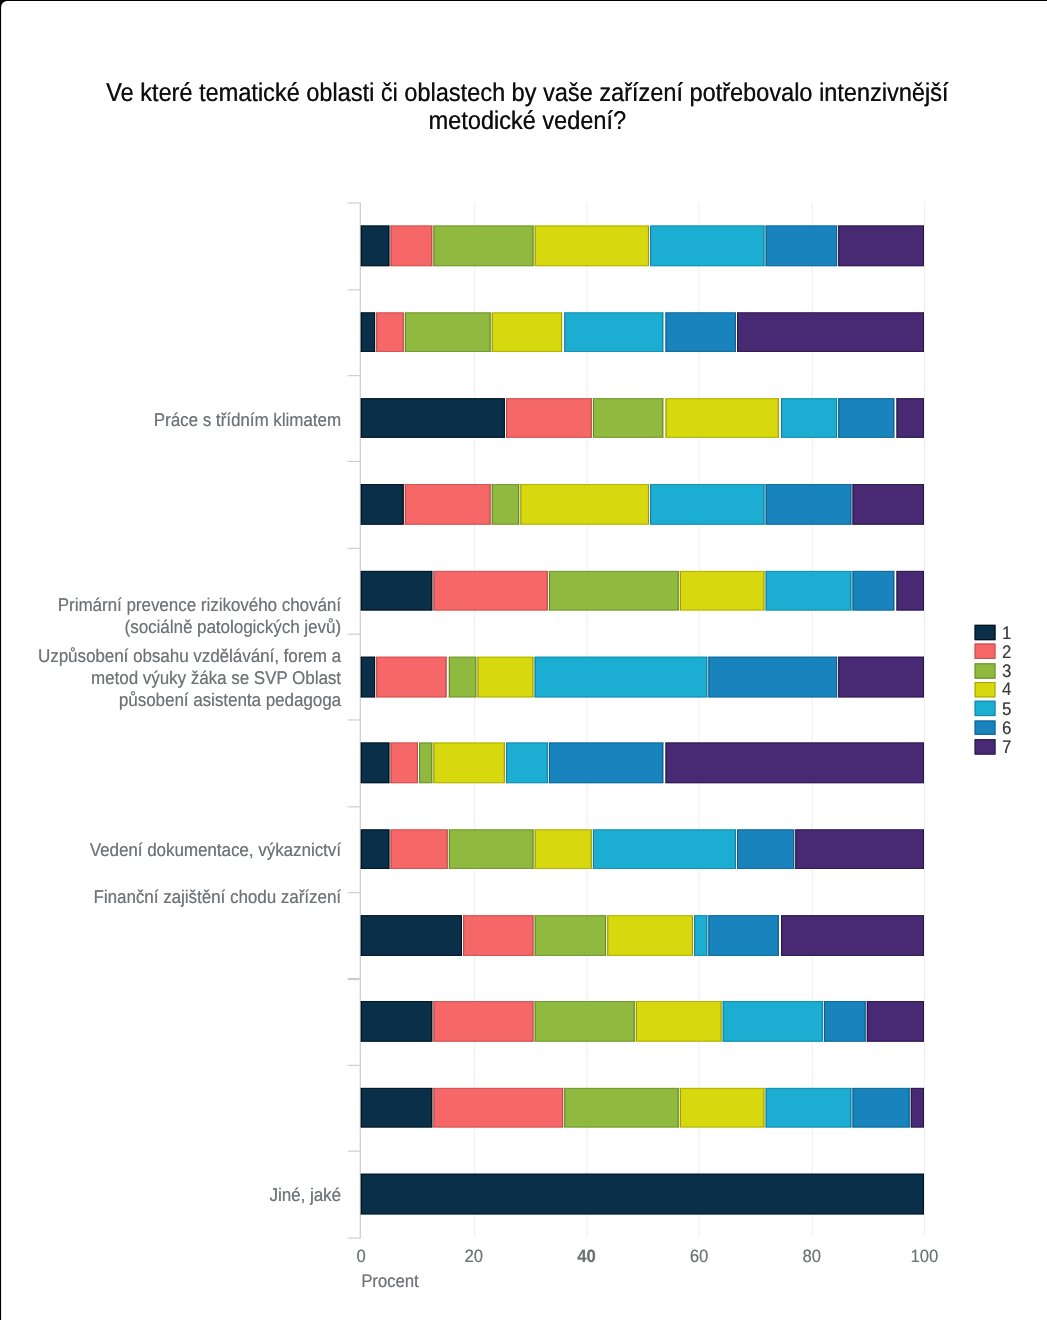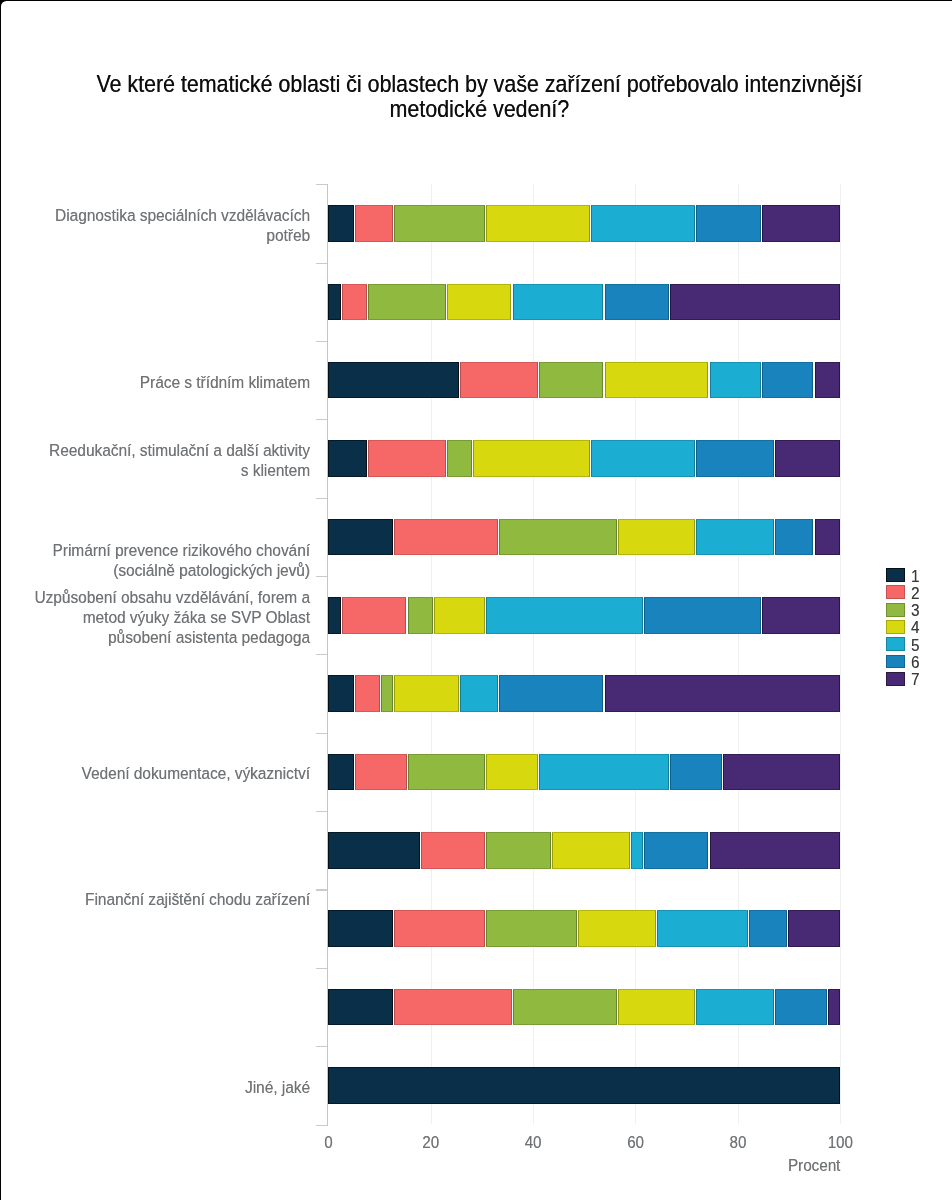--- a/index.html
+++ b/index.html
@@ -15,21 +15,21 @@
   .gridline{position:absolute;top:0;width:1px;height:940.2px;background:#eef0f1;}
   #axis-y-line{position:absolute;left:327.3px;top:184.0px;width:1.1px;height:941.6px;background:#c3c7cb;}
   .tick-y{position:absolute;left:315.9px;width:11.4px;height:1.1px;background:#c8ccd0;}
   .cat-label{position:absolute;right:642px;text-align:right;font-size:15.4px;color:#707376;
              line-height:20px;white-space:nowrap;text-shadow:0.28px 0 0 rgba(110,113,117,0.6);}
   .cat-label div{white-space:nowrap;display:block;transform:scaleY(1.09);transform-origin:50% 66%;}
   .bar-group{position:absolute;height:36.6px;left:0;}
   .seg{position:absolute;top:0;height:36.6px;box-sizing:border-box;}
   .xtick-label{position:absolute;top:1134.5px;font-size:15.0px;color:#707376;line-height:15px;
                text-align:center;transform:translateX(-50%);text-shadow:0.28px 0 0 rgba(110,113,117,0.6);}
-  #x-axis-label{position:absolute;left:328.3px;top:1158.3px;width:512px;text-align:right;
+  #x-axis-label{position:absolute;left:328.3px;top:1158.3px;width:512px;text-align:left;
                 font-size:15.2px;color:#707376;line-height:16px;text-shadow:0.28px 0 0 rgba(110,113,117,0.6);}
   #x-axis-label span{display:inline-block;transform:scaleY(1.09);transform-origin:50% 70%;}
   .xtick-label span{display:inline-block;transform:scaleY(1.09);transform-origin:50% 70%;}
   #legend{position:absolute;left:886.3px;top:568.1px;}
   .legend-row{position:relative;height:17.3px;}
   .legend-swatch{position:absolute;left:0;top:0;width:19.2px;height:13.9px;box-sizing:border-box;}
   .legend-label{position:absolute;left:24.6px;top:0.5px;font-size:15.2px;color:#3a3a3c;line-height:15.2px;text-shadow:0.25px 0 0 rgba(58,58,60,0.55);}
   .legend-label span{display:inline-block;transform:scaleY(1.09);transform-origin:50% 70%;}
 </style>
 </head>
@@ -188,48 +188,40 @@
     <div class="tick-y" style="top: 419.35px;"></div>
     <div class="tick-y" style="top: 497.7px;"></div>
     <div class="tick-y" style="top: 576.05px;"></div>
     <div class="tick-y" style="top: 654.4px;"></div>
     <div class="tick-y" style="top: 732.75px;"></div>
     <div class="tick-y" style="top: 811.1px;"></div>
     <div class="tick-y" style="top: 889.45px;"></div>
     <div class="tick-y" style="top: 967.8px;"></div>
     <div class="tick-y" style="top: 1046.15px;"></div>
     <div class="tick-y" style="top: 1124.5px;"></div>
-    <div class="cat-label" style="top: 205.925px;">
-      <div>Diagnostika speciálních vzdělávacích</div>
-      <div>potřeb</div>
-    </div>
     <div class="cat-label" style="top: 372.625px;">
       <div>Práce s třídním klimatem</div>
-    </div>
-    <div class="cat-label" style="top: 440.975px;">
-      <div>Reedukační, stimulační a další aktivity</div>
-      <div>s klientem</div>
     </div>
     <div class="cat-label" style="top: 541px;">
       <div>Primární prevence rizikového chování</div>
       <div>(sociálně patologických jevů)</div>
     </div>
     <div class="cat-label" style="top: 587.675px;">
       <div>Uzpůsobení obsahu vzdělávání, forem a</div>
       <div>metod výuky žáka se SVP Oblast</div>
       <div>působení asistenta pedagoga</div>
     </div>
     <div class="cat-label" style="top: 764.375px;">
       <div>Vedení dokumentace, výkaznictví</div>
     </div>
-    <div class="cat-label" style="top: 890px;">
+    <div class="cat-label" style="top: 807px;">
       <div>Finanční zajištění chodu zařízení</div>
     </div>
     <div class="cat-label" style="top: 1077.78px;">
       <div>Jiné, jaké</div>
     </div>
     <div class="xtick-label" style="left: 328.3px;"><span>0</span></div>
     <div class="xtick-label" style="left: 430.7px;"><span>20</span></div>
-    <div class="xtick-label" style="left: 533.1px;"><span>40</span></div>
+    <div class="xtick-label" style="left: 533.1px; font-weight: bold;"><span>40</span></div>
     <div class="xtick-label" style="left: 635.5px;"><span>60</span></div>
     <div class="xtick-label" style="left: 737.9px;"><span>80</span></div>
     <div class="xtick-label" style="left: 840.3px;"><span>100</span></div>
   </div>
 
 </body></html>

